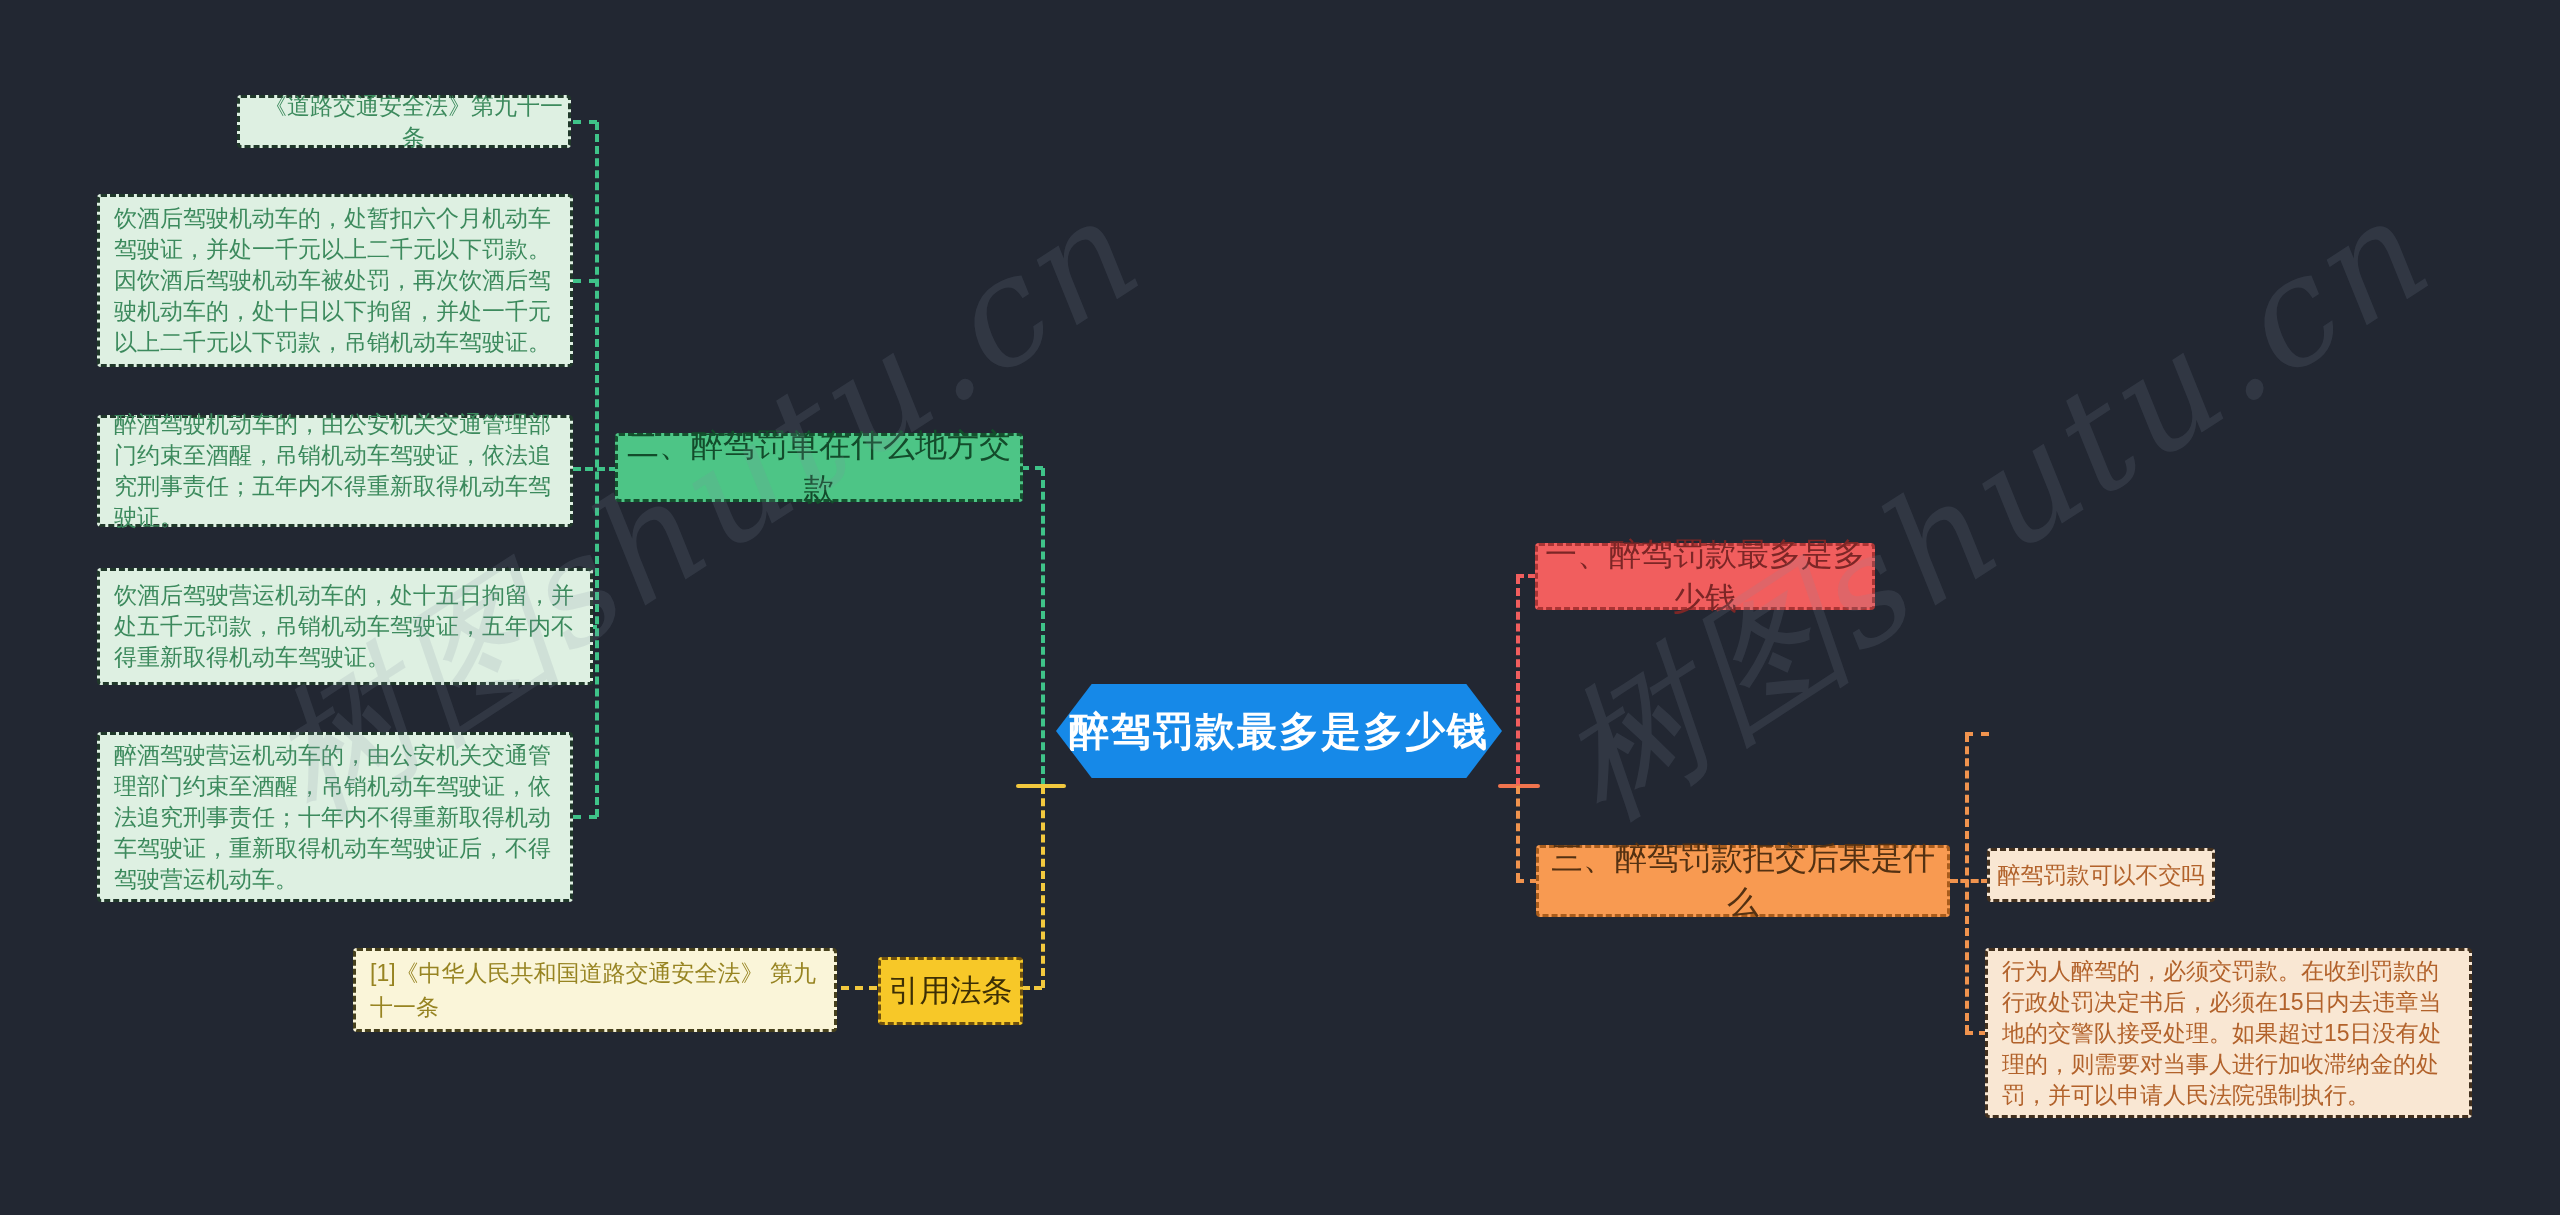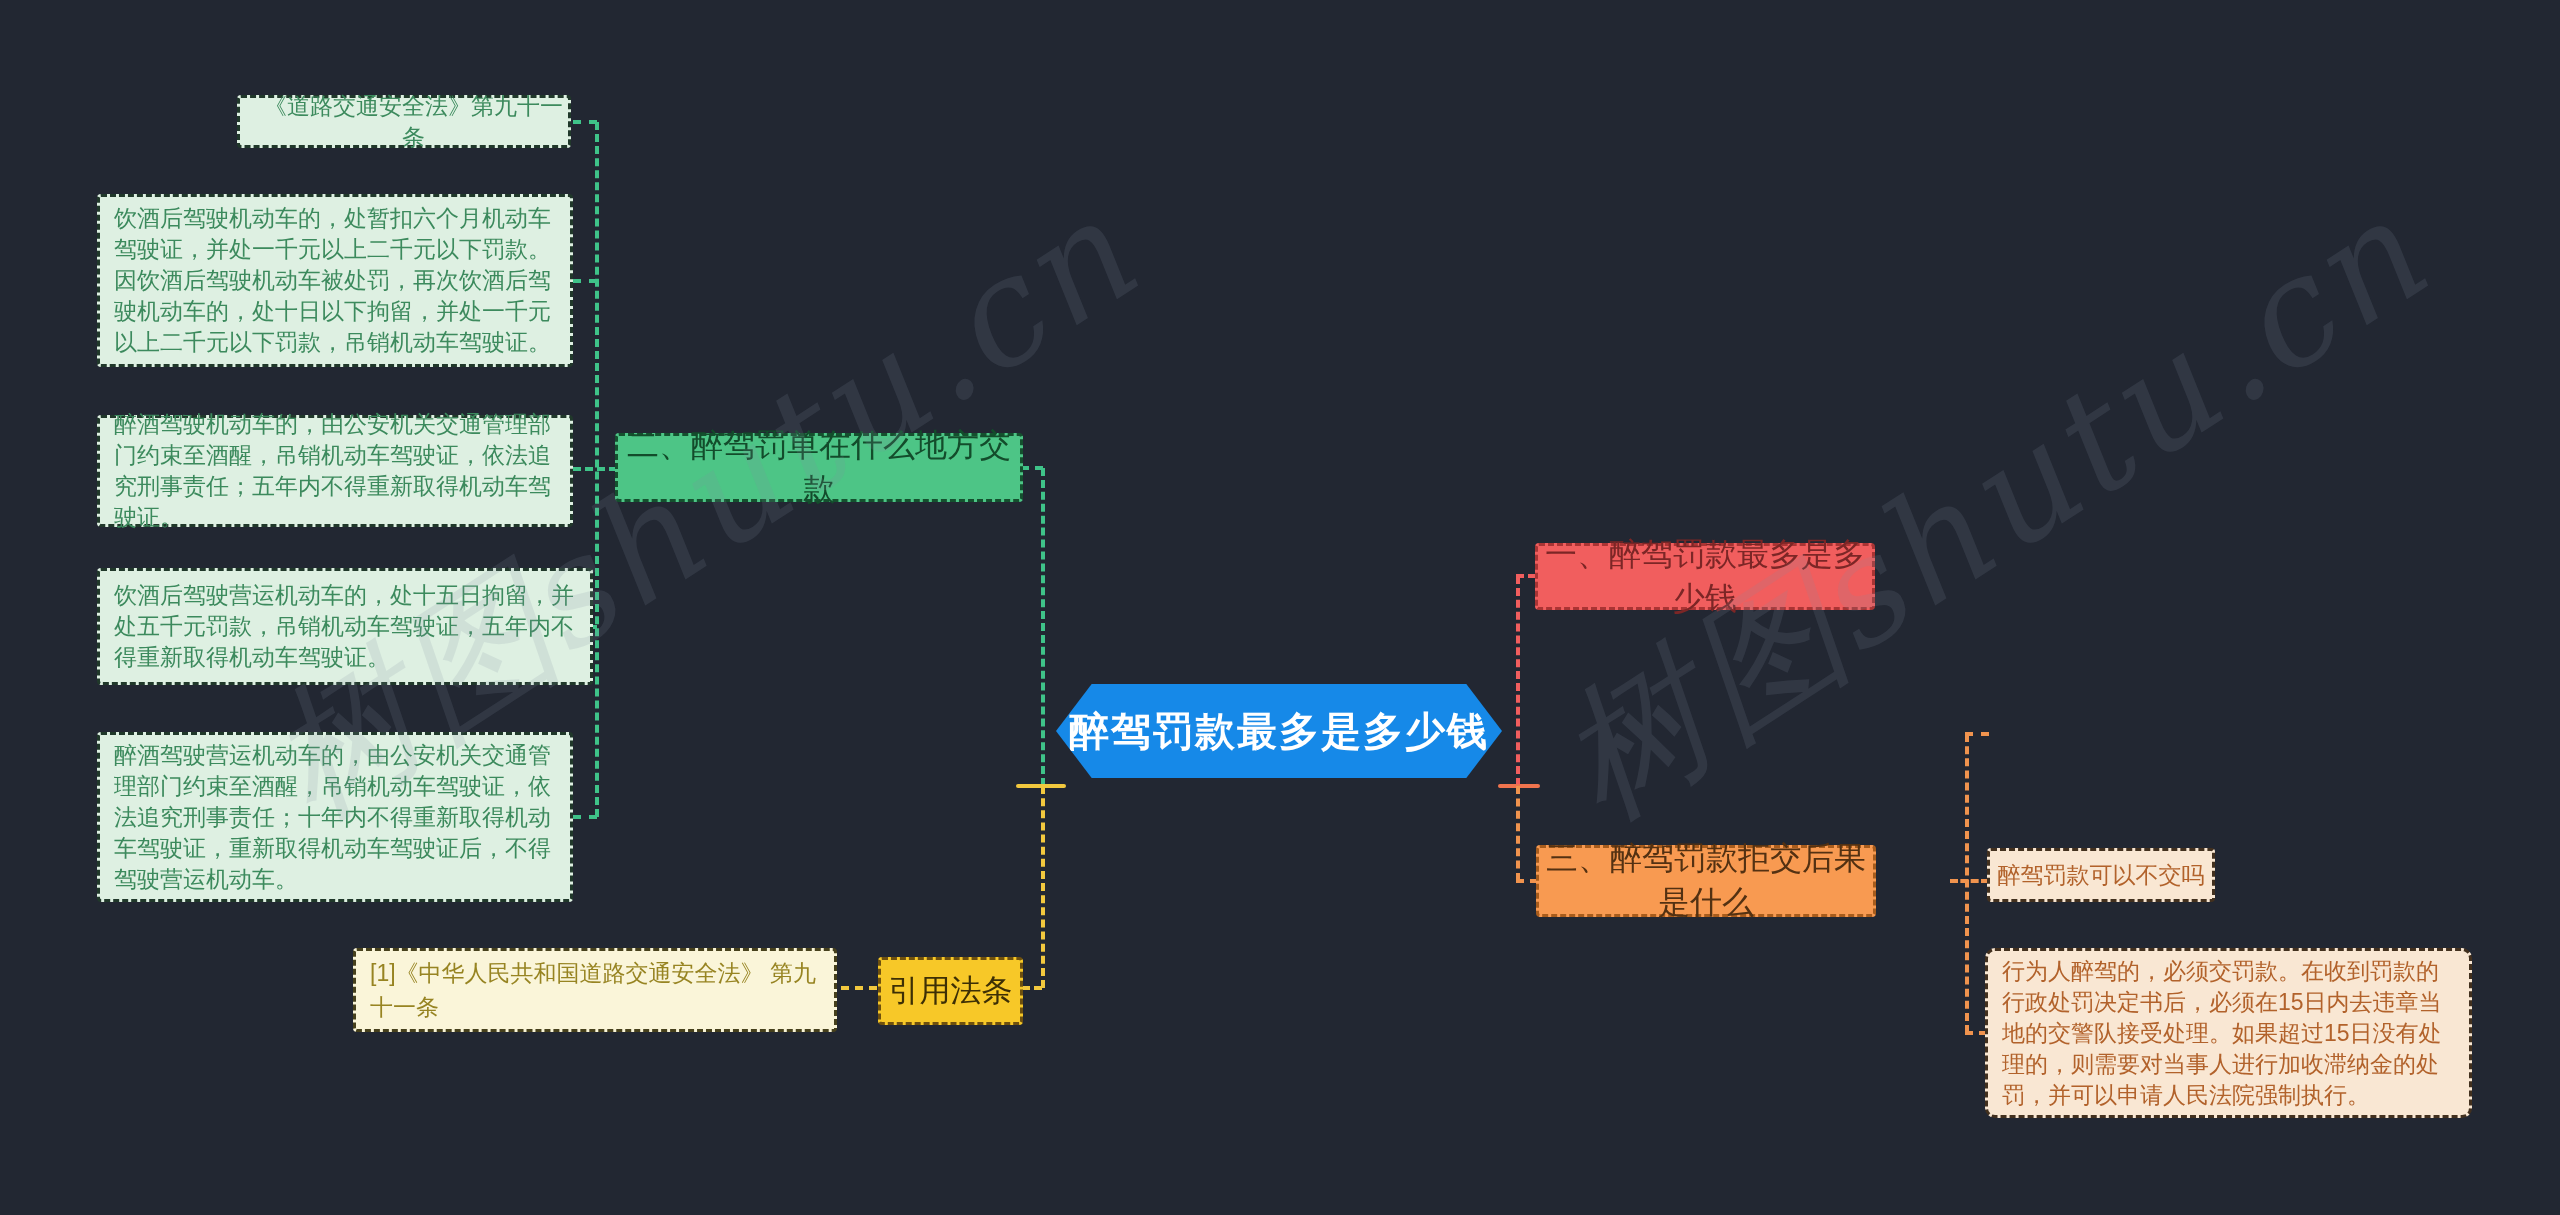--- a/index.html
+++ b/index.html
@@ -107,30 +107,30 @@
   </div>
 
   <div class="hexagon" style="left:1056px;top:684px;width:446px;height:94px;font-weight:bold;">
     <span>醉驾罚款最多是多少钱</span>
   </div>
 
   <div class="nbox red-solid label-node" style="left:1535px;top:543px;width:340px;height:67px;">
     <span>一、醉驾罚款最多是多少钱</span>
   </div>
 
-  <div class="nbox orange-solid label-node" style="left:1536px;top:845px;width:340px;height:72px;">
+  <div class="nbox orange-solid label-node" style="left:1536px;top:845px;width:414px;height:72px;">
     <span>三、醉驾罚款拒交后果是什么</span>
   </div>
 
 
   <div class="nbox peach label-node" style="left:1987px;top:848px;width:228px;height:54px;font-size:23px;">
     <span>醉驾罚款可以不交吗</span>
   </div>
 
-  <div class="nbox peach para" style="left:1985px;top:948px;width:487px;height:170px;border-radius:10px;">
+  <div class="nbox peach para" style="left:1985px;top:948px;width:487px;height:170px;">
     <span>行为人醉驾的，必须交罚款。在收到罚款的行政处罚决定书后，必须在15日内去违章当地的交警队接受处理。如果超过15日没有处理的，则需要对当事人进行加收滞纳金的处罚，并可以申请人民法院强制执行。</span>
   </div>
 
   <div class="nbox cream para" style="left:353px;top:948px;width:484px;height:84px;font-size:23px;line-height:34px;">
     <span>[1]《中华人民共和国道路交通安全法》 第九十一条</span>
   </div>
 
   <div class="nbox yellow-solid label-node" style="left:878px;top:957px;width:145px;height:68px;font-size:31px;">
     <span>引用法条</span>
   </div>

